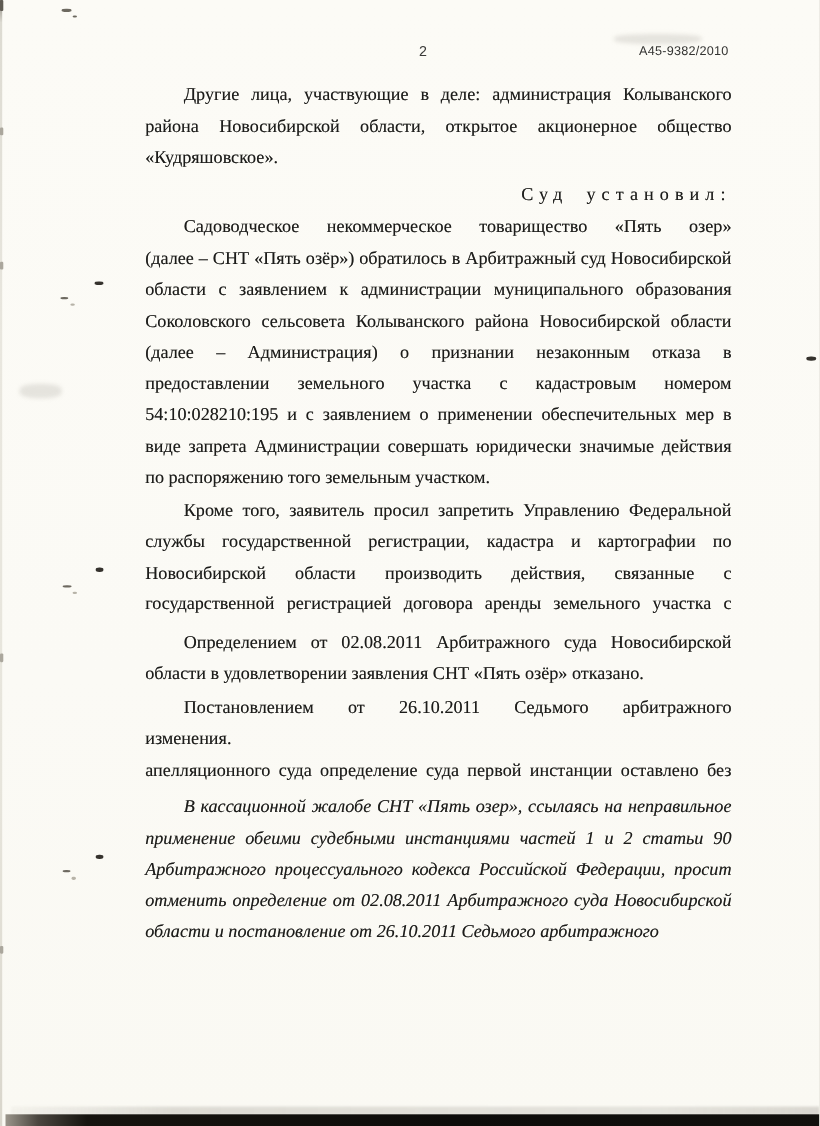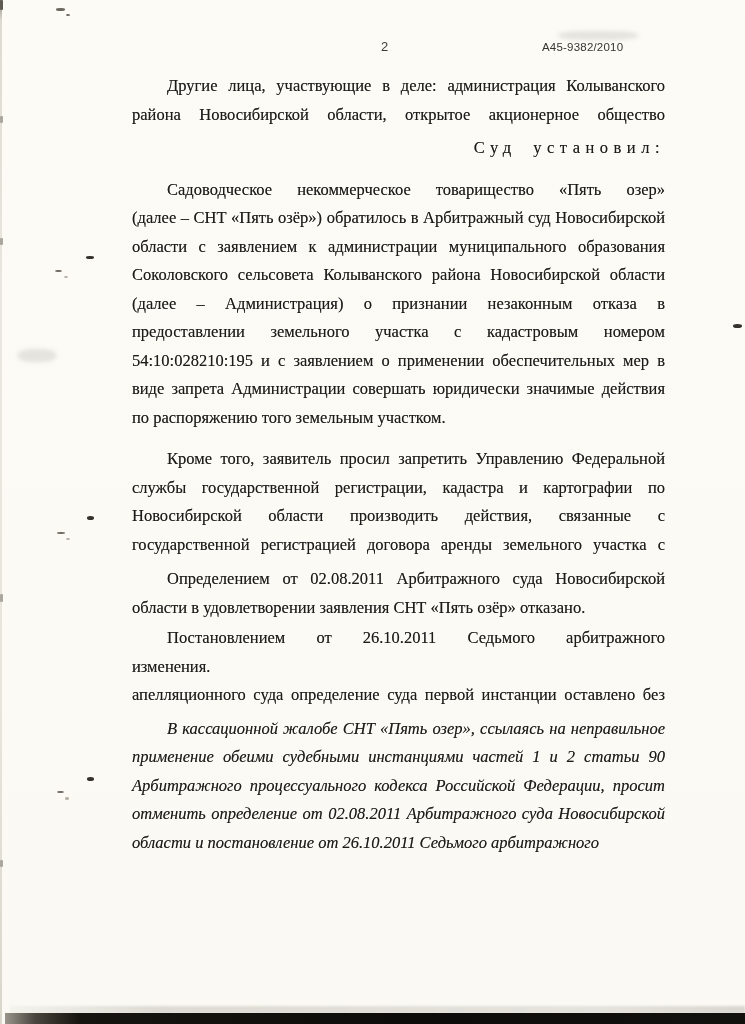--- a/index.html
+++ b/index.html
@@ -16,21 +16,21 @@
     color: #1c1c1a;
     overflow: hidden;
   }
   
   .hdr-page-num {
     position: absolute; top: 39px; left: 381px;
     font-family: "Liberation Sans", "DejaVu Sans", sans-serif;
     font-size: 13px; color: #3a3a38;
   }
   .hdr-case-num {
-    position: absolute; top: 41px; left: 542px;
+    position: absolute; top: 41px; left: 581px;
     font-family: "Liberation Sans", "DejaVu Sans", sans-serif;
     font-size: 11.5px; letter-spacing: 0.2px; color: #34343 2;
     color: #343432;
   }
   
   .content {
     position: absolute; top: 72px; left: 132px; width: 533px;
     font-size: 16.5px; line-height: 28.5px;
     text-shadow: 0 0 0.4px rgba(30,30,28,0.55);
   }
@@ -38,21 +38,21 @@
   .para .line { text-align: justify; text-align-last: justify; }
   .para .line.last { text-align-last: left; }
   .para .line:first-child { text-indent: 35px; }
   .section-heading {
     margin-top: 5px;
     padding-left: 31px;
     text-align: right;
     letter-spacing: 5.5px;
     word-spacing: 7px;
   }
-  .mt13 { margin-top: 13px; }
+  .mt13 { margin-top: 1px; }
   .mt6  { margin-top: 6px; }
   .mt2  { margin-top: 2px; }
   .mt5  { margin-top: 5px; font-style: italic; }
   
   .left-edge {
     position: absolute; left: 0; top: 0; width: 2px; height: 1024px;
     background: linear-gradient(180deg, #8f8b82 0%, #ddDBd2 2%, #e9e7df 30%, #e7e5dc 70%, #d9d6cc 100%);
     background: linear-gradient(180deg, #8f8b82 0%, #dddbd2 2%, #e9e7df 30%, #e7e5dc 70%, #d9d6cc 100%);
   }
   .edge-nub { position: absolute; left: 0; width: 3px; border-radius: 1px; background: #aba79d; }
@@ -76,20 +76,21 @@
 
 <div class="page">
 
   <span class="hdr-page-num">2</span>
   <span class="hdr-case-num">А45-9382/2010</span>
 
   <div class="content">
     <div class="para">
         <div class="line">Другие лица, участвующие в деле: администрация Колыванского</div>
         <div class="line">района Новосибирской области, открытое акционерное общество</div>
+        <div class="line last">«Кудряшовское».</div>
       </div>
     <div class="section-heading">Суд установил:</div>
     <div class="para mt13">
         <div class="line">Садоводческое некоммерческое товарищество «Пять озер»</div>
         <div class="line">(далее – СНТ «Пять озёр») обратилось в Арбитражный суд Новосибирской</div>
         <div class="line">области с заявлением к администрации муниципального образования</div>
         <div class="line">Соколовского сельсовета Колыванского района Новосибирской области</div>
         <div class="line">(далее – Администрация) о признании незаконным отказа в</div>
         <div class="line">предоставлении земельного участка с кадастровым номером</div>
         <div class="line">54:10:028210:195 и с заявлением о применении обеспечительных мер в</div>

